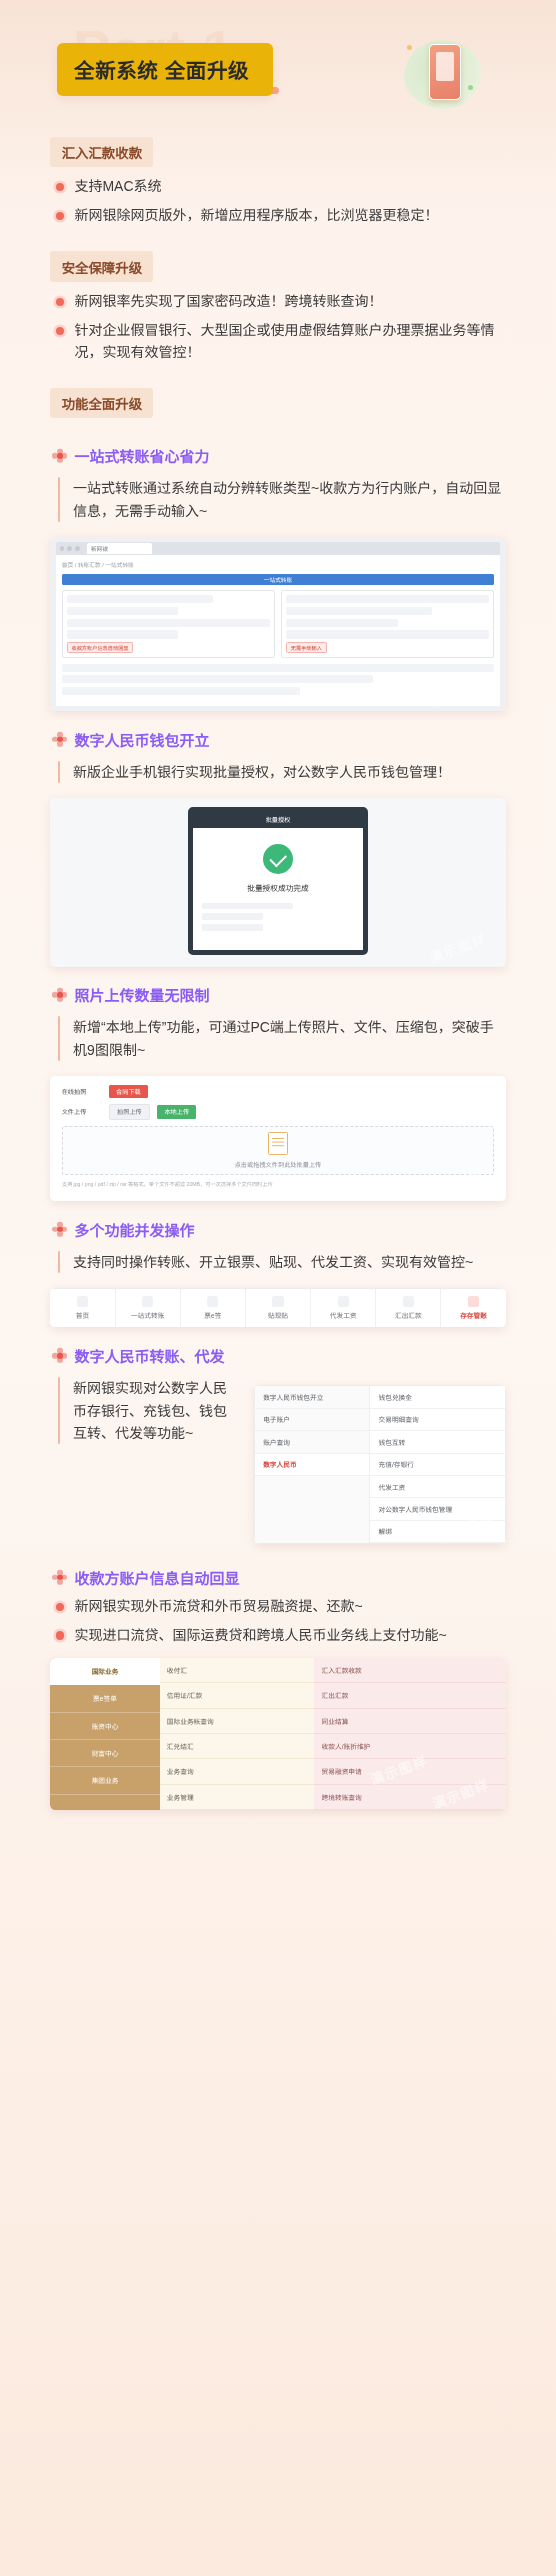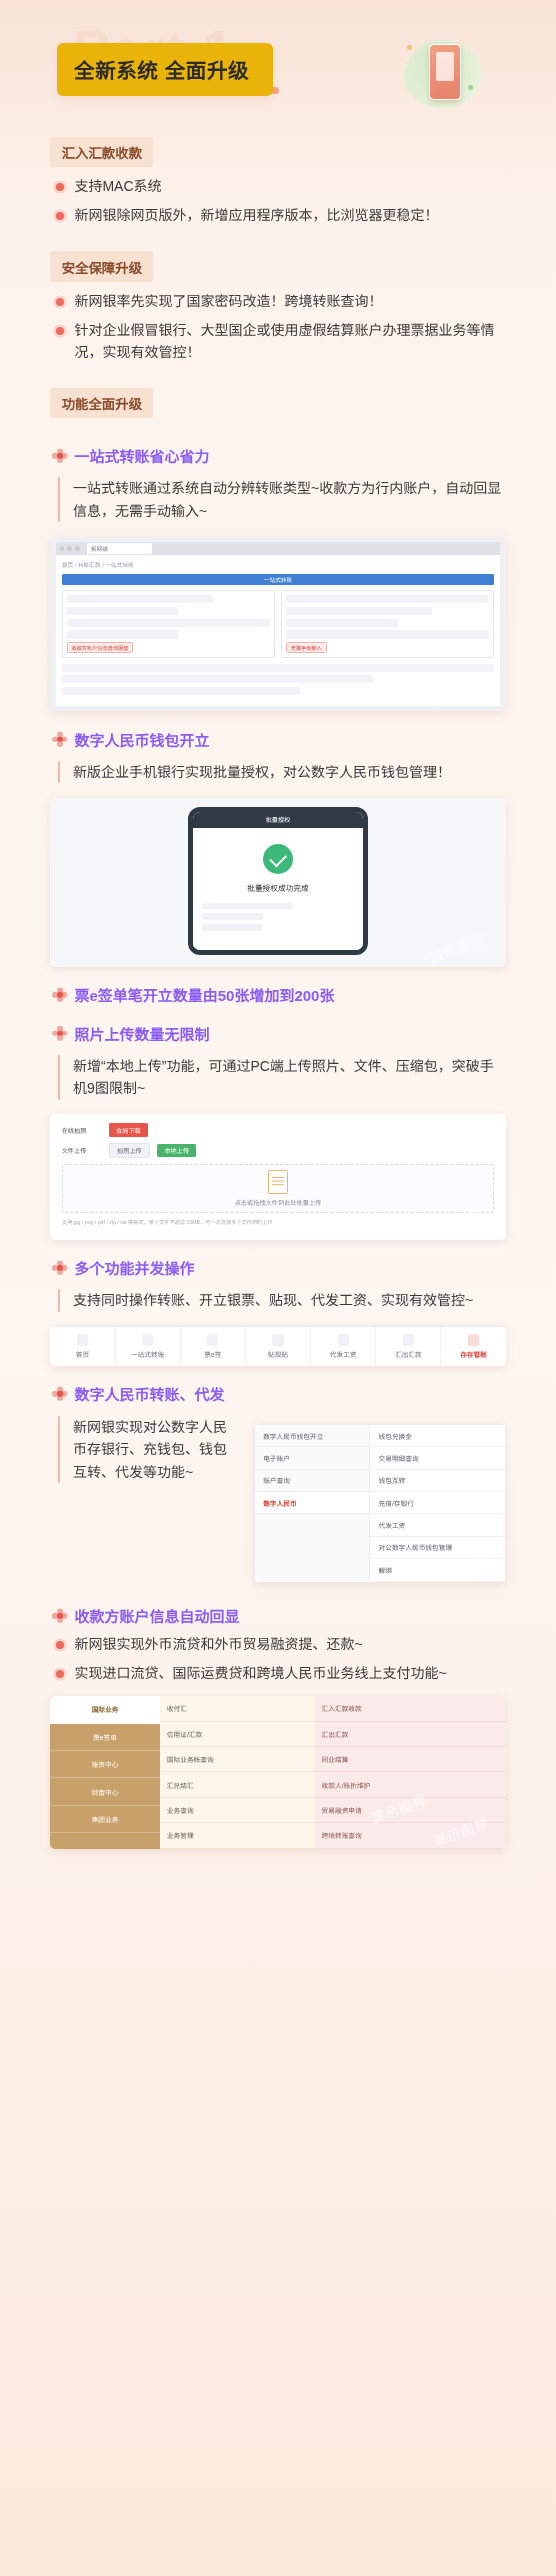--- a/index.html
+++ b/index.html
@@ -174,21 +174,21 @@
   .browser .row{height:8.2px;background:#f1f3f6;border-radius:1.5px;margin-bottom:3.6px;}
   .browser .row.s{width:55%;}
   .browser .row.t{width:72%;}
   .browser .panel{border:0.5px solid #e3e6ea;border-radius:2.1px;padding:4.1px;margin-bottom:5.2px;}
   .browser .redtag{display:inline-block;background:#fdecea;border:0.5px solid #f3b3ad;color:#d6443a;font-size:5.2px;border-radius:1.5px;padding:1px 3.6px;}
   .two-col{display:flex;gap:6.2px;}
   .two-col > div{flex:1;}
   
   .pad-wrap{display:flex;justify-content:center;padding:9.3px 0 11.3px;}
   .pad{
-    width:170px;background:#ffffff;border:5.2px solid #2f3a45;border-radius:12px;padding:0;overflow:hidden;
+    width:170px;background:#ffffff;border:5.2px solid #2f3a45;border-radius:5px;padding:0;overflow:hidden;
   }
   .pad .pbar{height:15.5px;background:#2f3a45;color:#fff;font-size:6.2px;display:flex;align-items:center;justify-content:center;}
   .pad .pbody{padding:13.4px 9.3px 15.5px;text-align:center;background:#fff;}
   .pad .check{
     width:30px;height:30px;border-radius:50%;background:#3cb878;margin:3.1px auto 8.2px;position:relative;
   }
   .pad .check:after{
     content:"";position:absolute;left:9.8px;top:7.2px;width:8.2px;height:13.4px;border:solid #fff;border-width:0 2.6px 2.6px 0;transform:rotate(45deg);
   }
   .pad .ptxt{font-size:7.7px;color:#333;margin-bottom:9.3px;}
@@ -353,30 +353,20 @@
           <div class="prow w60"></div>
           <div class="prow w40"></div>
           <div class="prow w40"></div>
         </div>
       </div>
     </div>
     <div class="wm" style="right:18.5px;bottom:9.3px;">演示图样</div>
   </div>
 
   
-  <div class="feat">
-    <span class="flower">
-      <span class="n"></span>
-        <span class="s"></span>
-        <span class="w"></span>
-        <span class="e"></span>
-        <span class="c"></span>
-    </span>
-    <span>票e签单笔开立数量由50张增加到200张</span>
-  </div>
 
   
   <div class="feat">
     <span class="flower">
       <span class="n"></span>
         <span class="s"></span>
         <span class="w"></span>
         <span class="e"></span>
         <span class="c"></span>
     </span>

